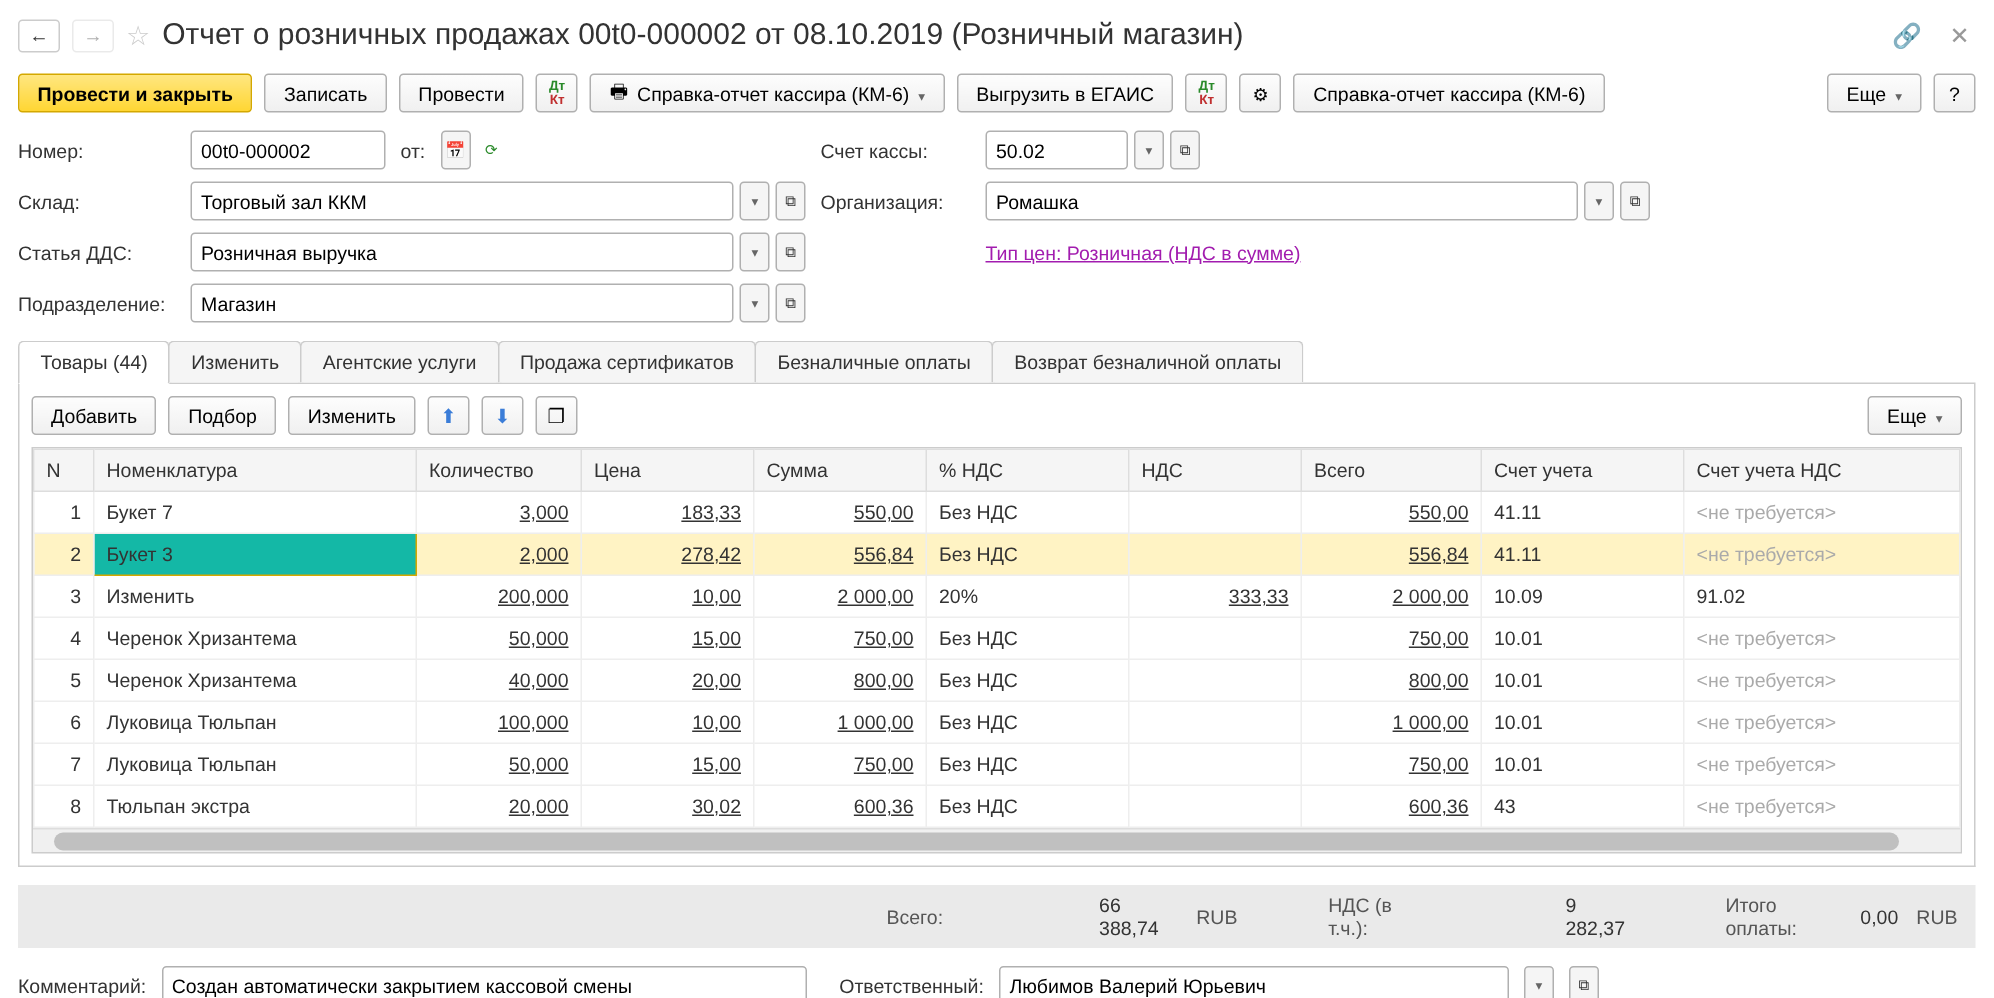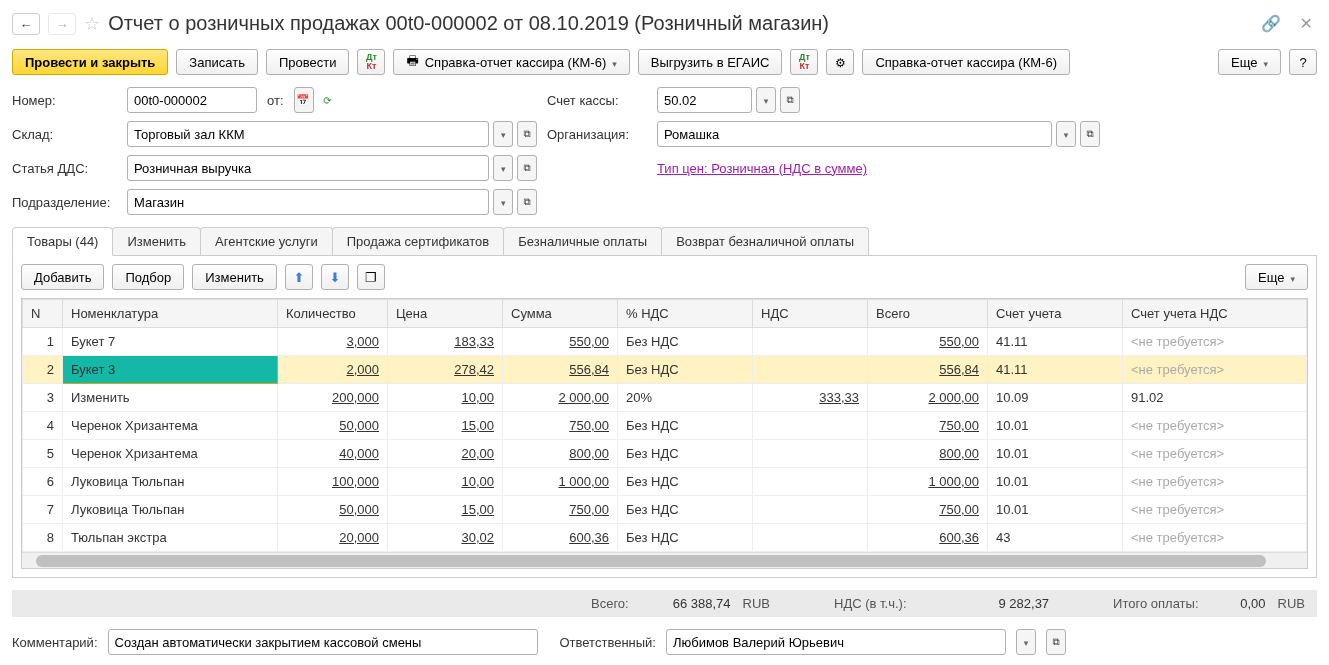--- a/index.html
+++ b/index.html
@@ -316,21 +316,21 @@
     </table>
     <div class="hscroll">
         <div class="hscroll-thumb"></div>
       </div>
   </div>
 </div>
 
 <div class="totals-bar">
   <div style="flex:0 0 555px"></div>
   <span class="lbl">Всего:</span>
-  <span class="val" style="margin-left:32px">66 388,74</span>
+  <span class="val" style="margin-left:92px">66 388,74</span>
   <span class="lbl">RUB</span>
   <span class="spacer-sm"></span>
   <span class="lbl">НДС (в т.ч.):</span>
   <span class="val" style="margin-left:80px">9 282,37</span>
   <span class="spacer-sm"></span>
   <span class="lbl">Итого оплаты:</span>
   <span class="val" style="margin-left:auto">0,00</span>
   <span class="lbl">RUB</span>
 </div>
 

